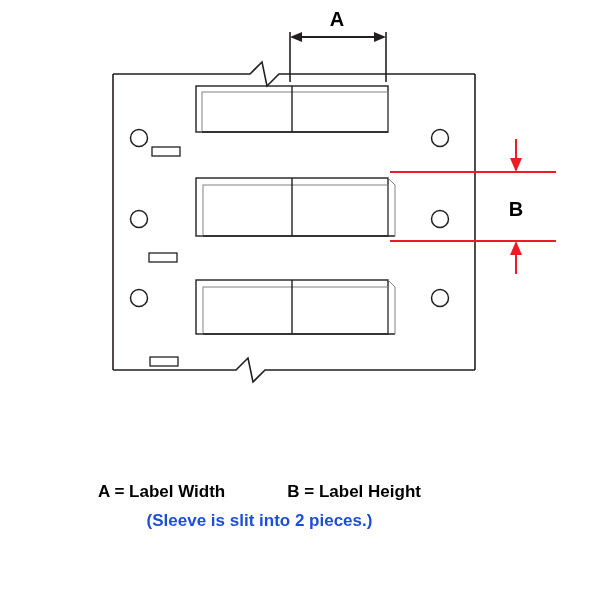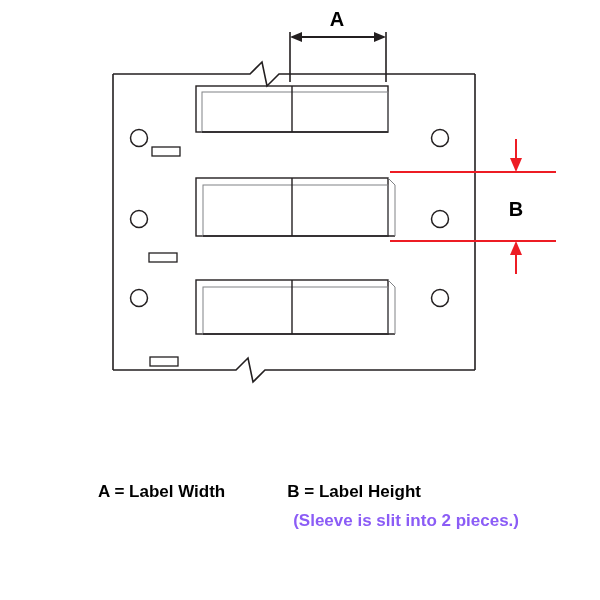--- a/index.html
+++ b/index.html
@@ -31,24 +31,23 @@
   .caption-line-1 {
     font-size: 17px;
     font-weight: bold;
     color: #000000;
     letter-spacing: 0px;
     white-space: pre;
   }
   .caption-line-2 {
     font-size: 17px;
     font-weight: bold;
-    color: #8b5cf6;
+    color: #1d4ed8;
     margin-top: 9px;
     white-space: pre;
-    text-align: right;
   }
   .cap-gap {
     display: inline-block;
     width: 62px;
   }
   svg text {
     font-family: "Liberation Sans", sans-serif;
   }
 </style>
 </head>

